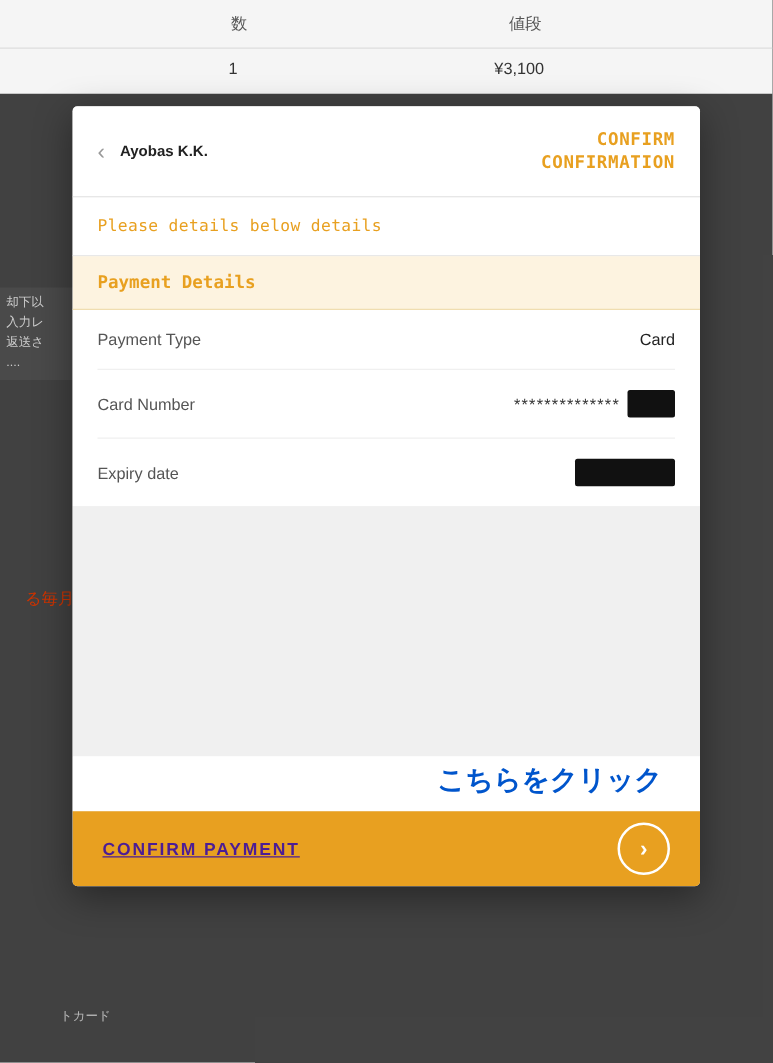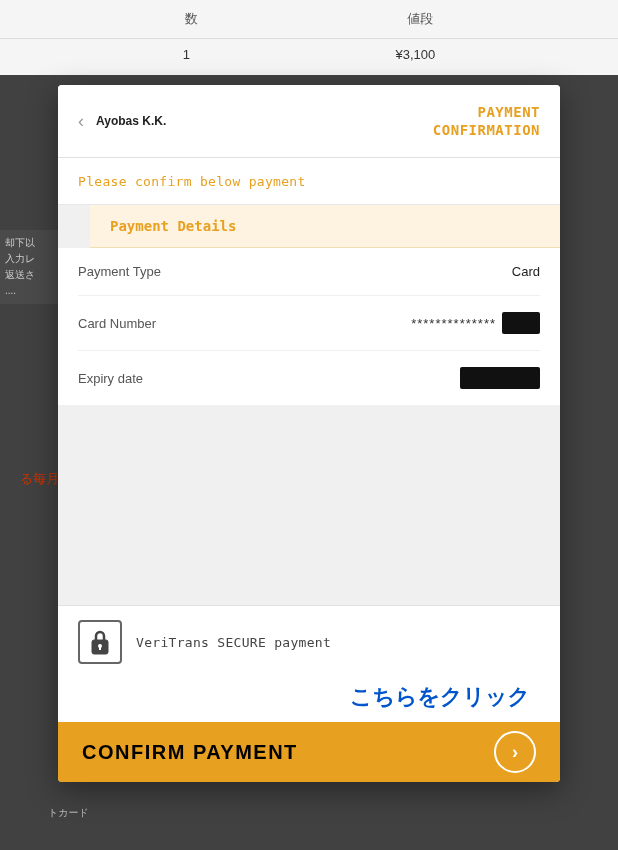--- a/index.html
+++ b/index.html
@@ -85,21 +85,20 @@
       font-size: 13px;
       font-family: monospace;
       letter-spacing: 0.3px;
     }
 
     
     .payment-details-header {
       background: #fdf3e0;
       padding: 12px 20px;
       border-bottom: 1px solid #f0ddb0;
-      margin-left: 32px;
     }
 
     .payment-details-header span {
       color: #e8a020;
       font-size: 14px;
       font-weight: 600;
       font-family: monospace;
     }
 
     
@@ -205,24 +204,25 @@
       background: #e8a020;
       display: flex;
       align-items: center;
       justify-content: space-between;
       padding: 0 24px;
       height: 60px;
       cursor: pointer;
     }
 
     .confirm-button-label {
-      color: #000000;
-      font-size: 20px;
+      color: #4c1d95;
+      font-size: 14px;
       font-weight: 700;
       letter-spacing: 1.5px;
+      text-decoration: underline;
     }
 
     .confirm-button-arrow {
       width: 42px;
       height: 42px;
       border: 2.5px solid #fff;
       border-radius: 50%;
       display: flex;
       align-items: center;
       justify-content: center;
@@ -293,27 +293,27 @@
 </div>
 
 <div class="modal" style="z-index:10;">
 
   <div class="modal-header">
     <div class="modal-header-left">
       <span class="back-chevron">‹</span>
       <span class="modal-company">Ayobas K.K.</span>
     </div>
     <div class="modal-title">
-      <span>PAYMENT</span><br>
+      <span>CONFIRM</span><br>
       <span>CONFIRMATION</span>
     </div>
   </div>
 
   <div class="confirm-message">
-    <span>Please confirm below payment</span>
+    <span>Please details below details</span>
   </div>
 
   <div class="payment-details-header">
     <span>Payment Details</span>
   </div>
 
   <div class="payment-rows">
 
     <div class="payment-row">
       <span class="row-label">Payment Type</span>
@@ -332,31 +332,20 @@
       <span class="row-label">Expiry date</span>
       <span class="row-value">
         <span class="black-box-wide"></span>
       </span>
     </div>
 
   </div>
 
   <div class="modal-body-space"></div>
 
-  <div class="secure-payment-bar">
-    <div class="lock-icon-container">
-      <svg width="24" height="28" viewBox="0 0 24 28" fill="none">
-        <rect x="4" y="12" width="16" height="14" rx="2" fill="#444" stroke="#444" stroke-width="1"></rect>
-        <path d="M8 12V8a4 4 0 0 1 8 0v4" stroke="#444" stroke-width="2.5" fill="none" stroke-linecap="round"></path>
-        <circle cx="12" cy="18" r="2" fill="#fff"></circle>
-        <rect x="11" y="18" width="2" height="4" fill="#fff"></rect>
-      </svg>
-    </div>
-    <span class="secure-text">VeriTrans  SECURE  payment</span>
-  </div>
 
   <div style="background:#fff;padding:4px 20px 10px;text-align:right;">
     <span class="click-hint">こちらをクリック</span>
   </div>
 
   <div class="confirm-button">
     <span class="confirm-button-label">CONFIRM PAYMENT</span>
     <div class="confirm-button-arrow">
       <span>›</span>
     </div>

